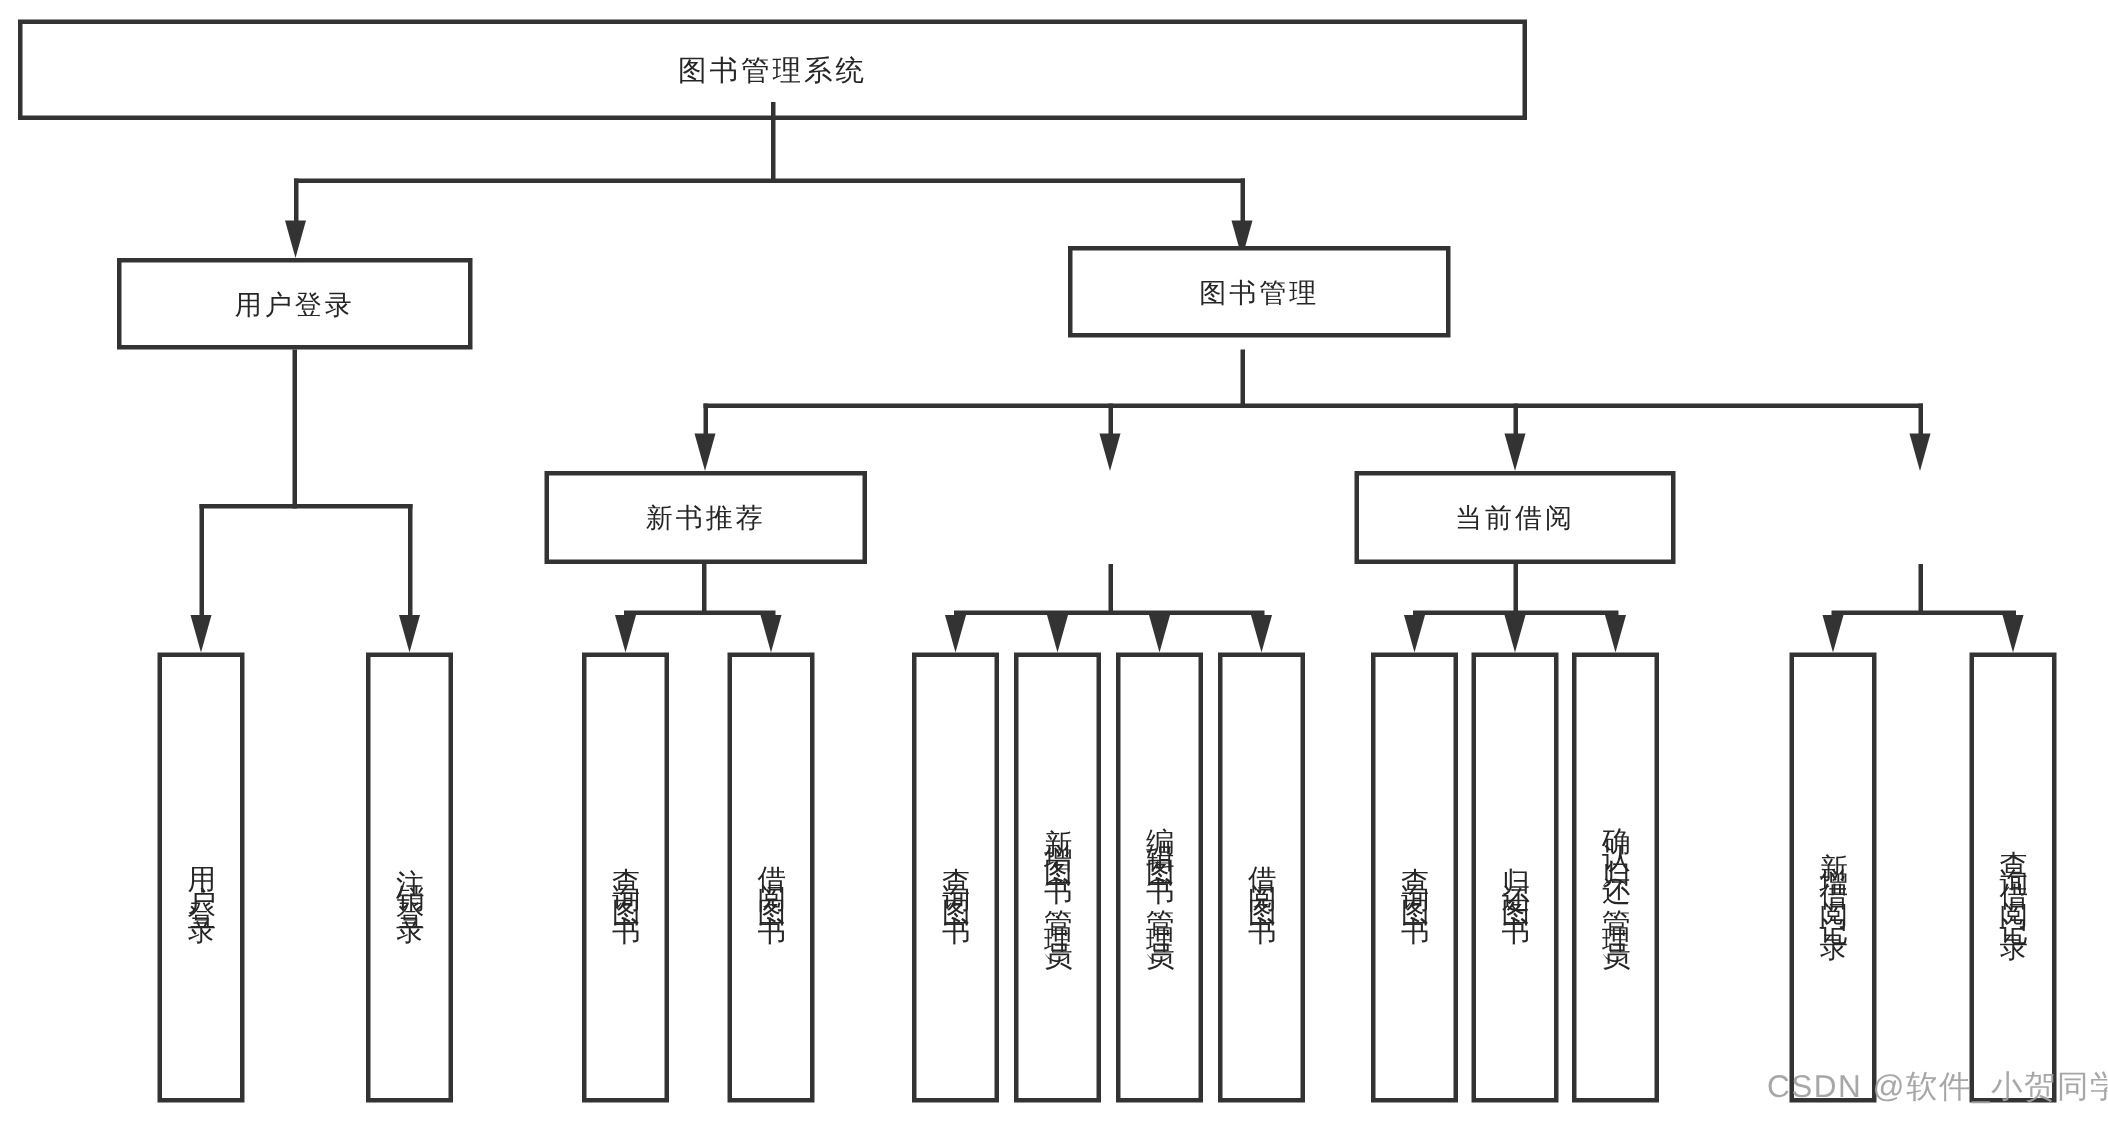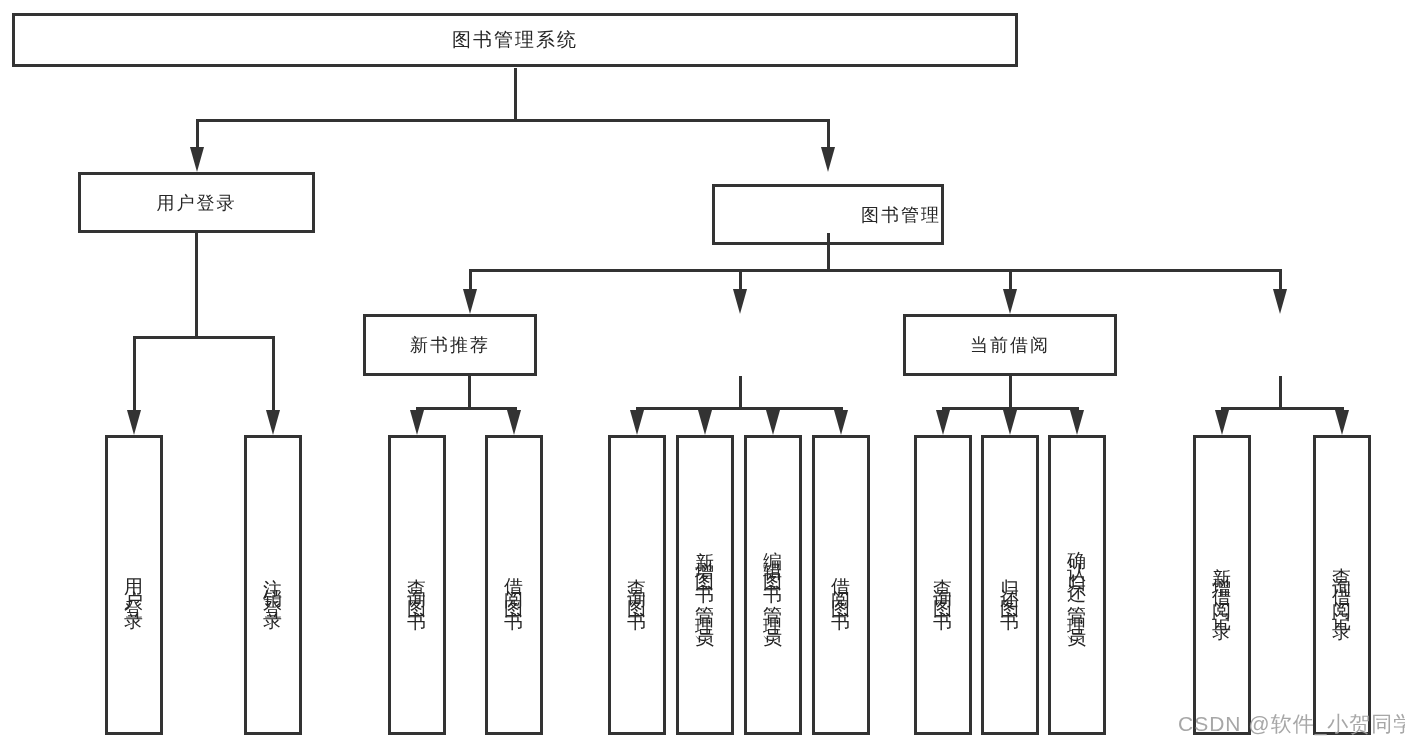--- a/index.html
+++ b/index.html
@@ -62,35 +62,35 @@
     color: rgba(160,160,160,0.92);
     white-space: nowrap;
     z-index: 5;
   }
 </style>
 </head>
 <body>
 
 <div class="stage">
 
-  <div class="node root-node" style="left:12px; top:13px; width:1006px; height:54px;">
+  <div class="node root-node" style="left:12px; top:13px; width:1006px; height:67px;">
     <span>图书管理系统</span>
   </div>
 
   <div class="vline" style="left:514px; top:68px; height:54px;"></div>
   <div class="hline" style="left:196px; top:119px; width:634px;"></div>
   <div class="vline" style="left:196px; top:119px; height:32px;"></div>
   <div class="arrow" style="left:190px; top:147px;"></div>
   <div class="vline" style="left:827px; top:119px; height:32px;"></div>
   <div class="arrow" style="left:821px; top:147px;"></div>
 
   <div class="node" style="left:78px; top:172px; width:237px; height:61px;">
     <span>用户登录</span>
   </div>
-  <div class="node" style="left:712px; top:184px; width:232px; height:61px;justify-content:flex-end;">
+  <div class="node" style="left:712px; top:164px; width:255px; height:61px;">
     <span>图书管理</span>
   </div>
 
   <div class="vline" style="left:195px; top:233px; height:106px;"></div>
   <div class="hline" style="left:133px; top:336px; width:142px;"></div>
   <div class="vline" style="left:133px; top:336px; height:78px;"></div>
   <div class="arrow" style="left:127px; top:410px;"></div>
   <div class="vline" style="left:272px; top:336px; height:78px;"></div>
   <div class="arrow" style="left:266px; top:410px;"></div>
 
@@ -98,21 +98,21 @@
   <div class="hline" style="left:469px; top:269px; width:813px;"></div>
   <div class="vline" style="left:469px; top:269px; height:24px;"></div>
   <div class="arrow" style="left:463px; top:289px;"></div>
   <div class="vline" style="left:739px; top:269px; height:24px;"></div>
   <div class="arrow" style="left:733px; top:289px;"></div>
   <div class="vline" style="left:1009px; top:269px; height:24px;"></div>
   <div class="arrow" style="left:1003px; top:289px;"></div>
   <div class="vline" style="left:1279px; top:269px; height:24px;"></div>
   <div class="arrow" style="left:1273px; top:289px;"></div>
 
-  <div class="node" style="left:363px; top:314px; width:174px; height:62px;">
+  <div class="node" style="left:363px; top:314px; width:215px; height:62px;">
     <span>新书推荐</span>
   </div>
   <div class="node" style="left:903px; top:314px; width:214px; height:62px;">
     <span>当前借阅</span>
   </div>
 
   <div class="vline" style="left:468px; top:376px; height:34px;"></div>
   <div class="hline" style="left:416px; top:407px; width:101px;"></div>
   <div class="arrow" style="left:410px; top:410px;"></div>
   <div class="arrow" style="left:507px; top:410px;"></div>

